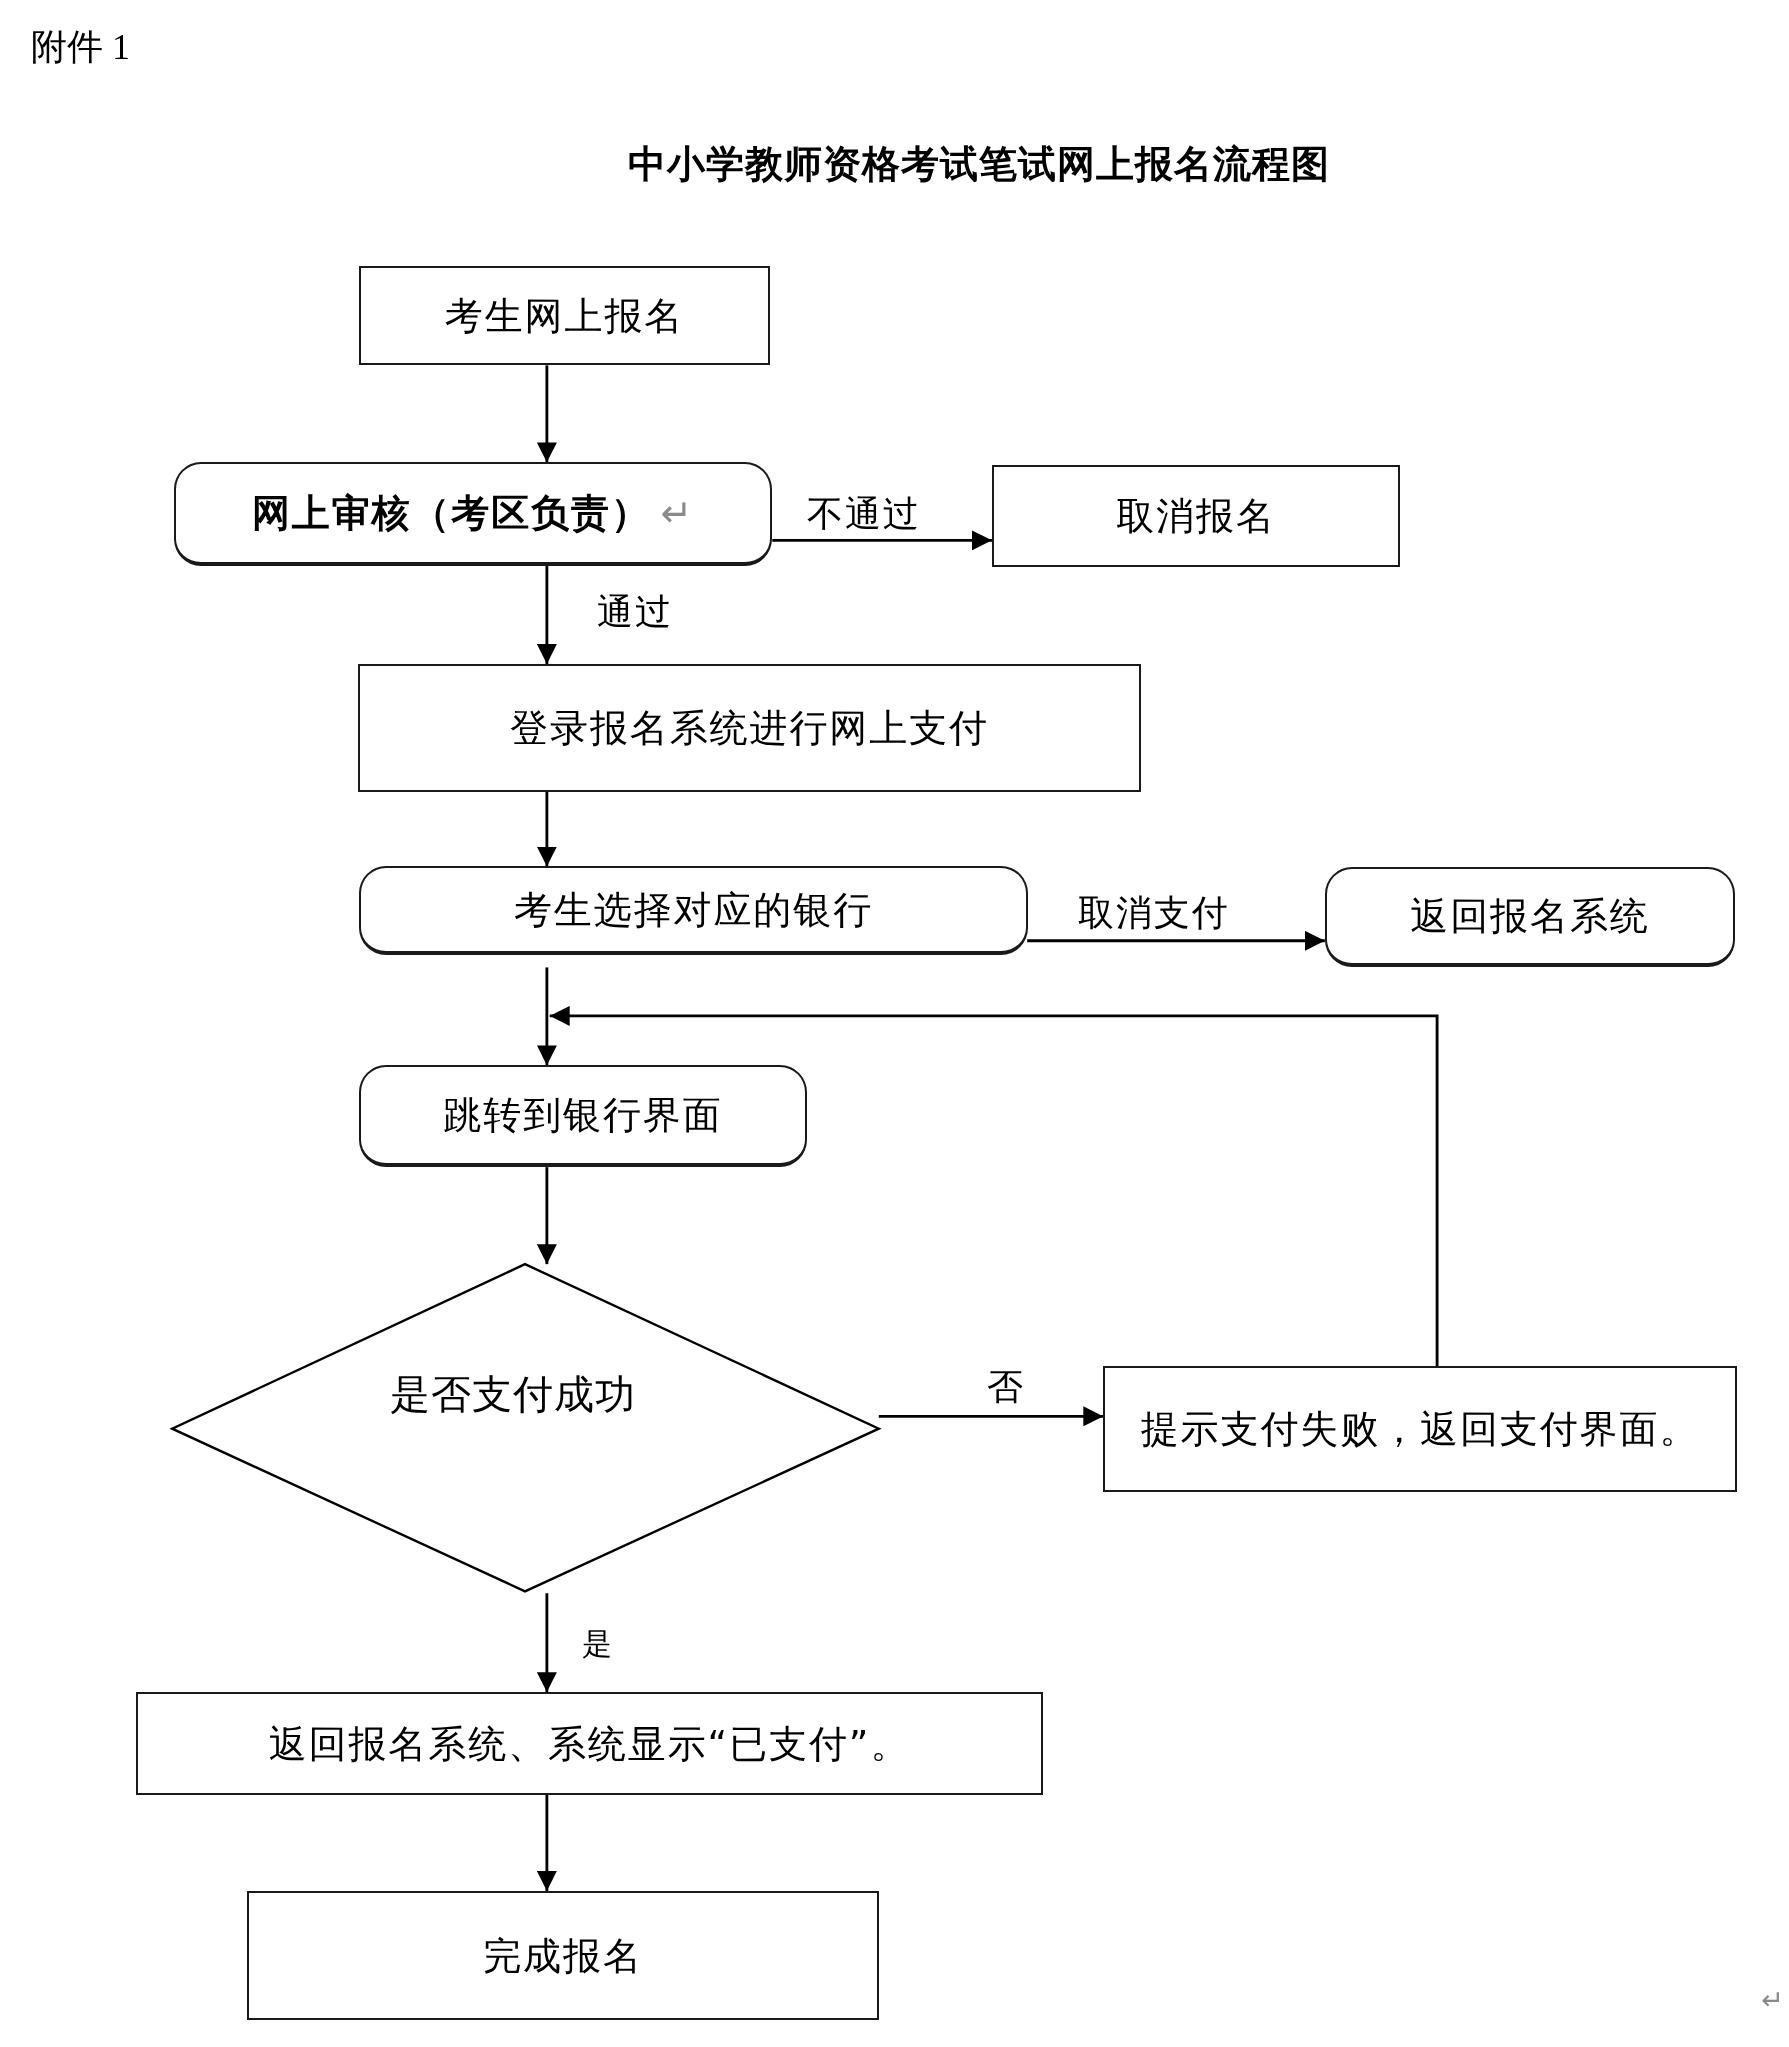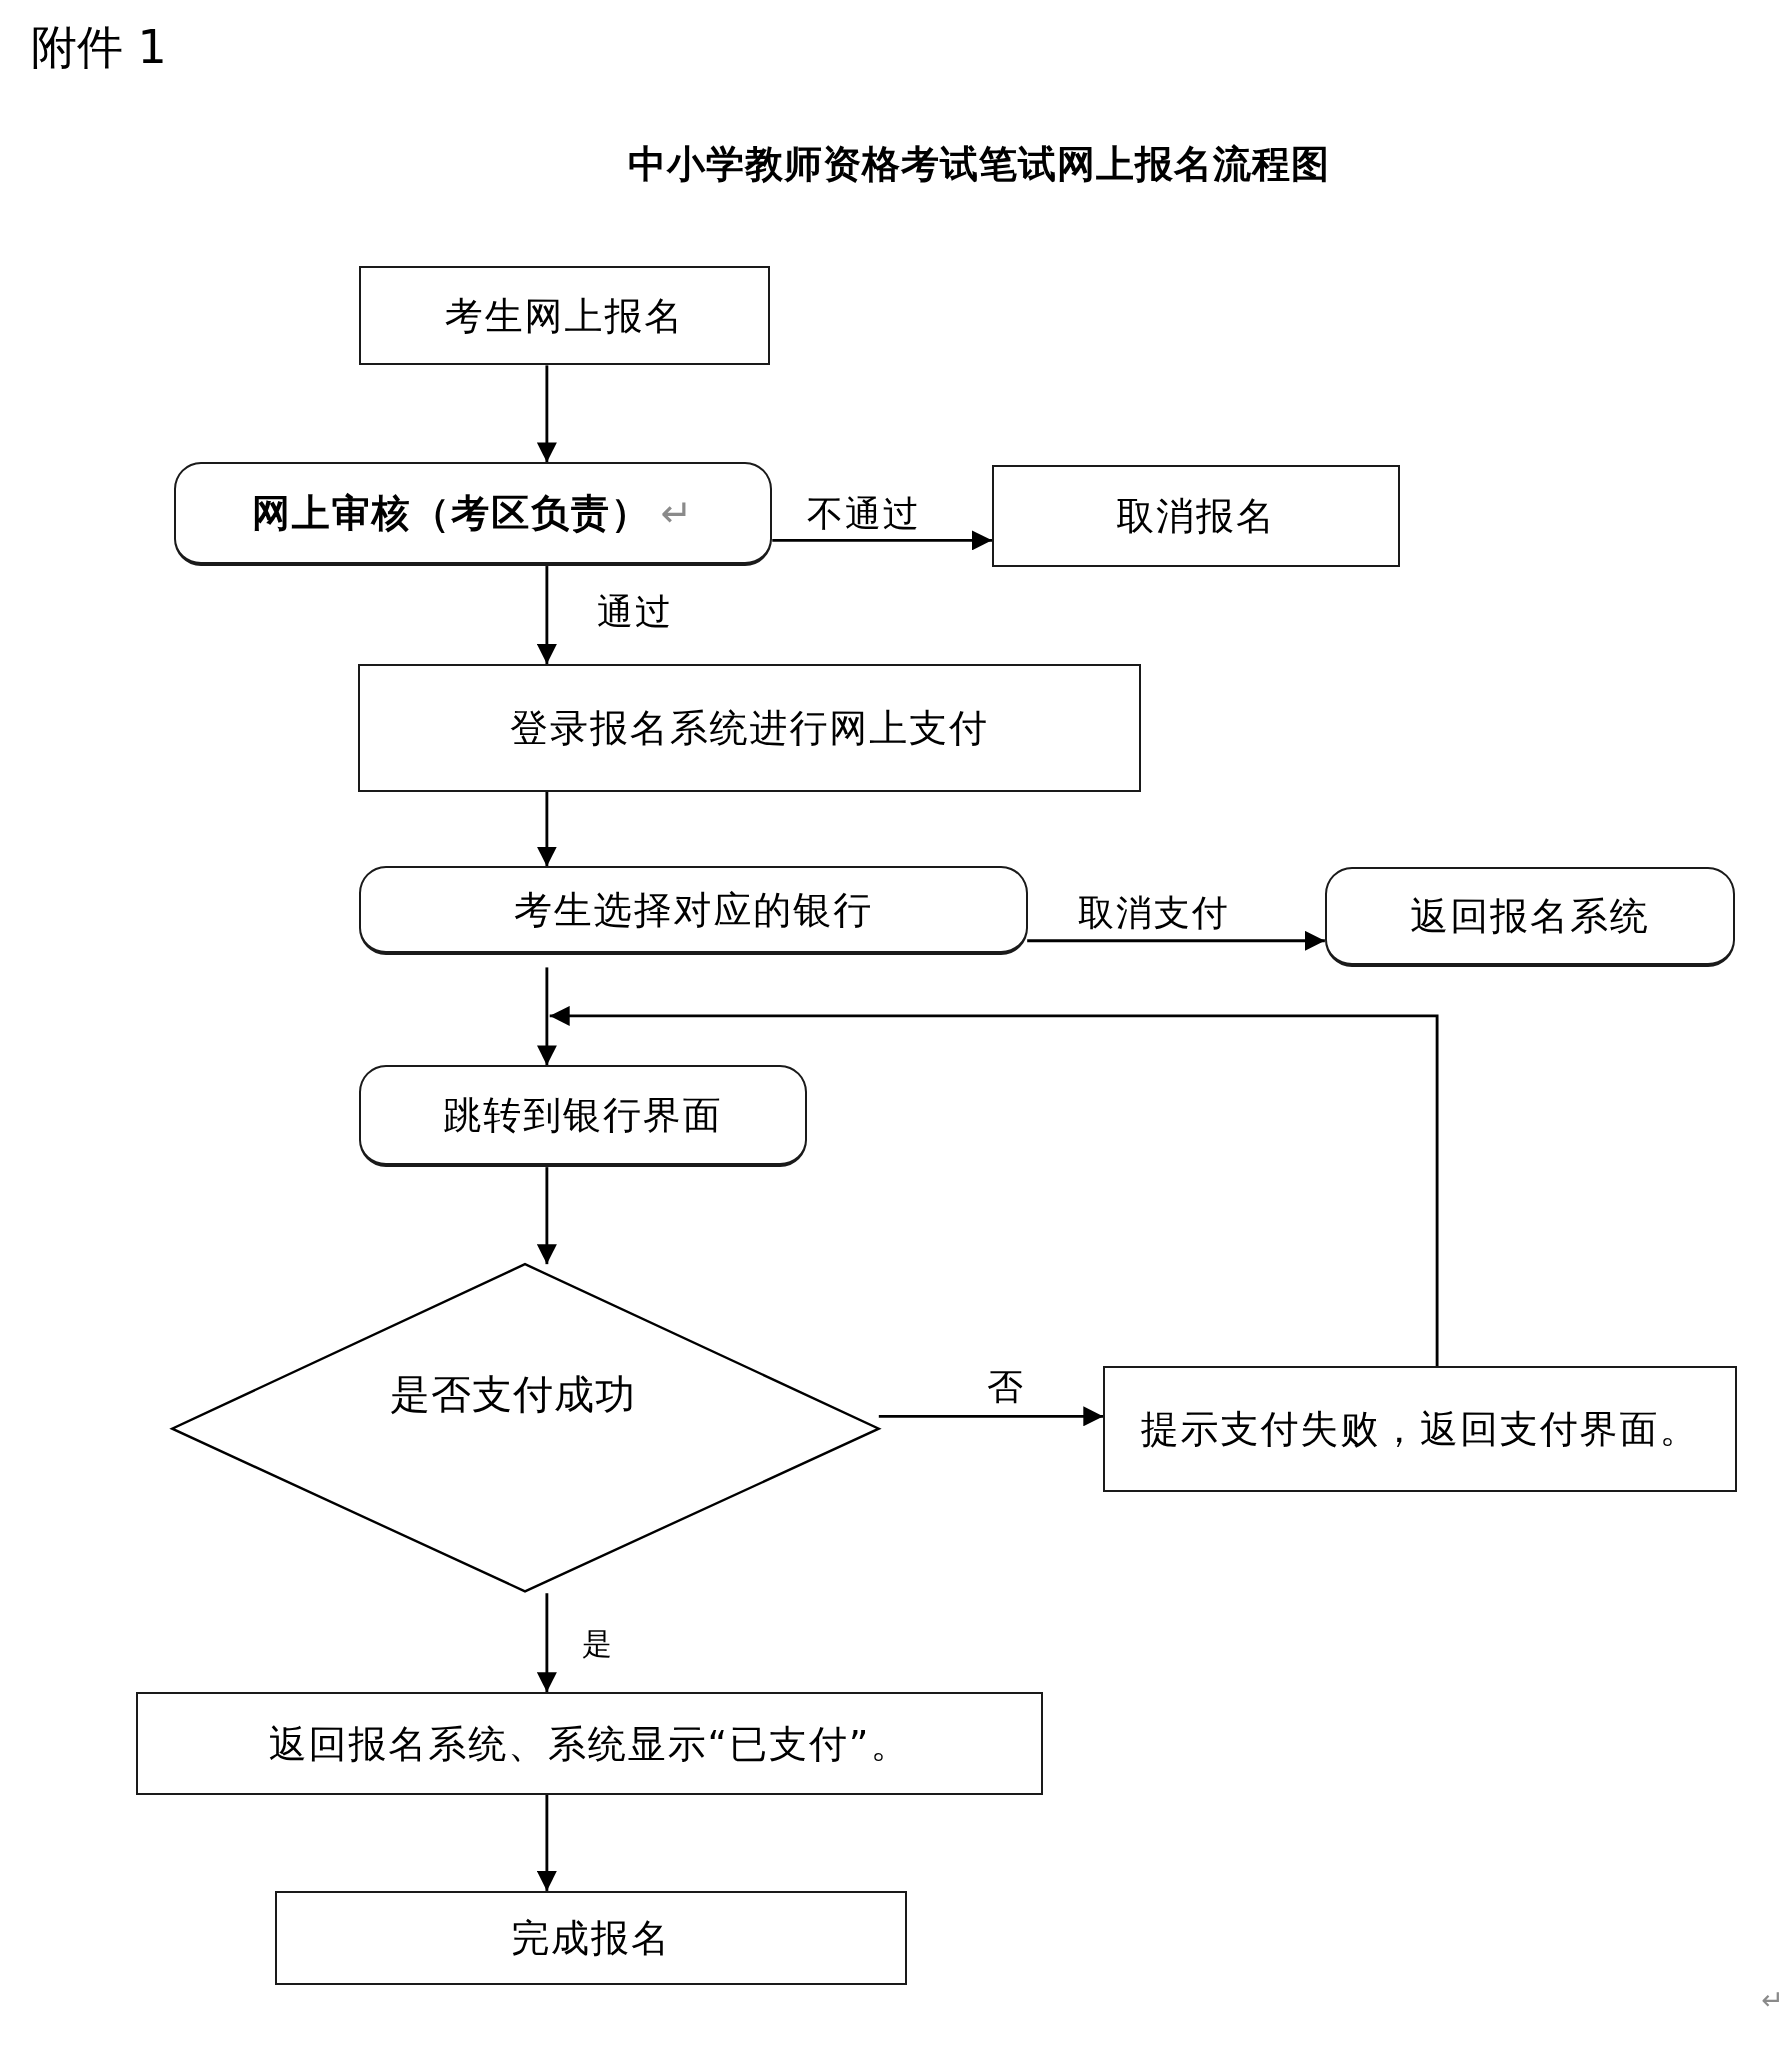--- a/index.html
+++ b/index.html
@@ -1,19 +1,19 @@
 <!DOCTYPE html>
 <html style="font-size:15px"><head>
 <meta charset="utf-8">
 <style>
   html, body { margin: 0; padding: 0; background: #ffffff; }
   body { width: 1789px; height: 2048px; position: relative; overflow: hidden;
          font-family: "DejaVu Sans", "Liberation Sans", sans-serif; color: #000; }
   .abs { position: absolute; }
-  #attachment { left: 31px; top: 21px; font-size: 46px; line-height: 53px; }
+  #attachment { left: 31px; top: 21px; font-size: 36px; line-height: 53px; font-family: Liberation Serif, serif; }
   #title { left: 361px; width: 1236px; top: 131px; text-align: center; font-size: 38px; font-weight: bold; line-height: 67px; letter-spacing: 1px; }
   .box { position: absolute; border: 2.9px solid #1a1a1a; box-sizing: border-box; display: flex; align-items: center; justify-content: center; text-align: center; background: #fff; }
   .box span { font-size: 38px; line-height: 48px; letter-spacing: 1.9px; }
   .box.thickbottom { border-bottom-width: 4.8px; border-radius: 27px; }
   .bold { font-weight: bold; }
   .mark { color: #8a8a8a; font-size: 25px; margin-left: 9.5px; font-weight: normal; }
   .lbl { position: absolute; font-size: 36px; line-height: 42px; letter-spacing: 1.9px; white-space: nowrap; }
   svg#connectors { position: absolute; left: 0; top: 0; }
   #diamond-label { font-size: 40px; line-height: 48px; letter-spacing: 1px; }
   #para-mark { left: 1761px; top: 1984px; color: #8a8a8a; font-size: 27px; }
@@ -78,21 +78,21 @@
 <div class="lbl" id="diamond-label" style="left:390px; top:1370px;">是否支付成功</div>
 
 <div class="box" style="left:1103px; top:1366px; width:634px; height:126px; padding: 0 19px; align-items: center;">
   <span style="line-height:46px;">提示支付失败，返回支付界面。</span>
 </div>
 
 <div class="box" style="left:136px; top:1692px; width:907px; height:103px;text-align:center;">
   <span>返回报名系统、系统显示“已支付”。</span>
 </div>
 
-<div class="box" style="left:247px; top:1891px; width:632px; height:94px;margin-left:28px;">
+<div class="box" style="left:247px; top:1891px; width:632px; height:129px;">
   <span>完成报名</span>
 </div>
 
 <div class="lbl" style="left:807px; top:493px;">不通过</div>
 <div class="lbl" style="left:597px; top:591px;">通过</div>
 <div class="lbl" style="left:1078px; top:892px;">取消支付</div>
 <div class="lbl" style="left:987px; top:1366px;">否</div>
 <div class="lbl" style="left:582px; top:1623px; font-size:30px;">是</div>
 
 <div id="para-mark" class="abs">↵</div>

